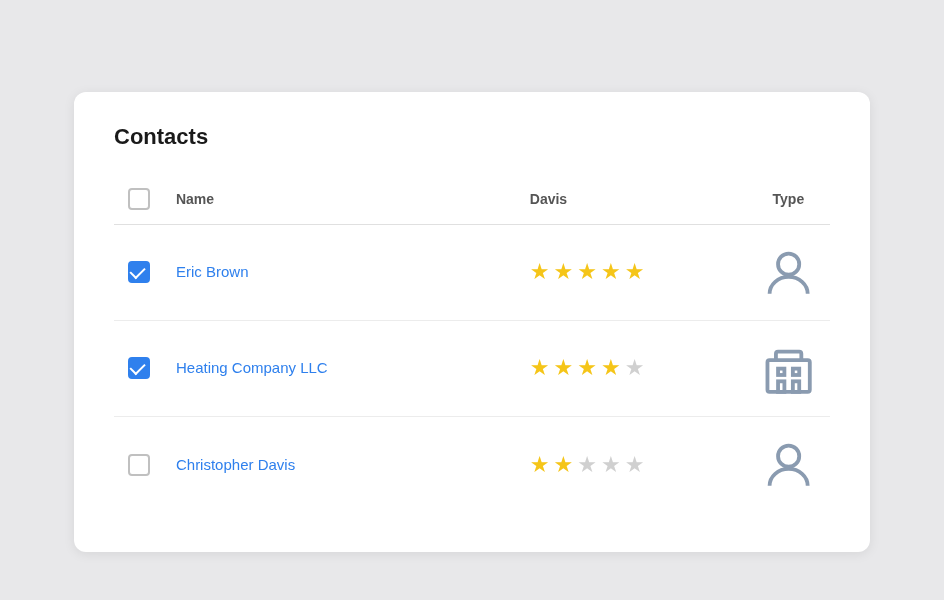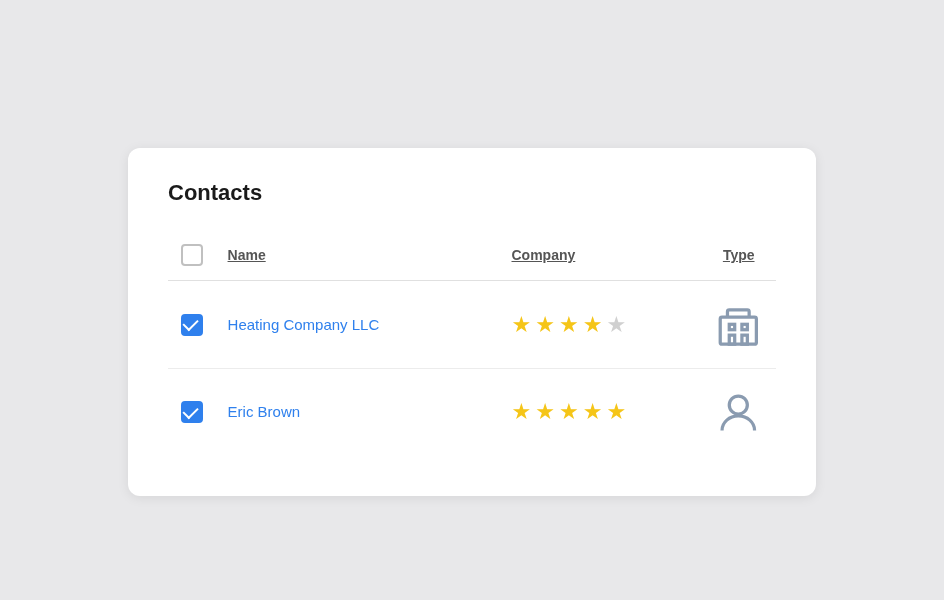--- a/index.html
+++ b/index.html
@@ -9,21 +9,21 @@
       justify-content: center;
       align-items: center;
       min-height: 600px;
       width: 944px;
       font-family: -apple-system, BlinkMacSystemFont, 'Segoe UI', sans-serif;
     }
     .card {
       background: #ffffff;
       border-radius: 12px;
       padding: 32px 40px 40px;
-      width: 688px;
+      width: 796px;
       box-shadow: 0 2px 12px rgba(0,0,0,0.08);
       margin-top: 44px;
     }
     .page-title {
       font-size: 22px;
       font-weight: 700;
       color: #1a1a1a;
       margin-bottom: 28px;
     }
     table {
@@ -32,21 +32,20 @@
     }
     thead tr {
       border-bottom: 1.5px solid #e0e0e0;
     }
     thead th {
       padding: 10px 12px 14px;
       text-align: left;
       font-size: 14px;
       font-weight: 600;
       color: #555;
-      text-decoration: underline;
     }
     thead th.col-check { width: 48px; }
     thead th.col-name { width: 340px; }
     thead th.col-rating { width: 220px; }
     thead th.col-type { width: 80px; text-align: center; }
     tbody tr {
       border-bottom: 1px solid #ececec;
     }
     tbody tr:last-child { border-bottom: none; }
     tbody td {
@@ -113,26 +112,51 @@
   <div class="page-title">Contacts</div>
   <table>
     <thead>
       <tr>
         <th class="col-check">
           <div class="checkbox-wrap">
             <div class="checkbox"></div>
           </div>
         </th>
         <th class="col-name">Name</th>
-        <th class="col-rating">Company</th>
+        <th class="col-rating">Davis</th>
         <th class="col-type">Type</th>
       </tr>
     </thead>
     <tbody id="table-body">
     <tr>
+          <td>
+            <div class="checkbox-wrap">
+              <div class="checkbox checked"></div>
+            </div>
+          </td>
+          <td><a href="#" class="contact-link">Eric Brown</a></td>
+          <td>
+            <div class="stars">
+              <span class="star filled">★</span>
+              <span class="star filled">★</span>
+              <span class="star filled">★</span>
+              <span class="star filled">★</span>
+              <span class="star filled">★</span>
+            </div>
+          </td>
+          <td>
+            <div class="type-icon">
+              <svg viewBox="0 0 28 28" fill="none" xmlns="http://www.w3.org/2000/svg" stroke="#8a9bb0" stroke-width="1.8">
+                <circle cx="14" cy="10" r="5"></circle>
+                <path d="M5 24c0-4.418 4.03-8 9-8s9 3.582 9 8"></path>
+              </svg>
+            </div>
+          </td>
+        </tr>
+        <tr>
           <td>
             <div class="checkbox-wrap">
               <div class="checkbox checked"></div>
             </div>
           </td>
           <td><a href="#" class="contact-link">Heating Company LLC</a></td>
           <td>
             <div class="stars">
               <span class="star filled">★</span>
               <span class="star filled">★</span>
@@ -150,31 +174,31 @@
                 <rect x="9" y="20" width="3" height="5"></rect>
                 <rect x="16" y="20" width="3" height="5"></rect>
                 <path d="M8 10V7a1 1 0 011-1h10a1 1 0 011 1v3"></path>
               </svg>
             </div>
           </td>
         </tr>
         <tr>
           <td>
             <div class="checkbox-wrap">
-              <div class="checkbox checked"></div>
-            </div>
-          </td>
-          <td><a href="#" class="contact-link">Eric Brown</a></td>
+              <div class="checkbox"></div>
+            </div>
+          </td>
+          <td><a href="#" class="contact-link">Christopher Davis</a></td>
           <td>
             <div class="stars">
               <span class="star filled">★</span>
               <span class="star filled">★</span>
-              <span class="star filled">★</span>
-              <span class="star filled">★</span>
-              <span class="star filled">★</span>
+              <span class="star empty">★</span>
+              <span class="star empty">★</span>
+              <span class="star empty">★</span>
             </div>
           </td>
           <td>
             <div class="type-icon">
               <svg viewBox="0 0 28 28" fill="none" xmlns="http://www.w3.org/2000/svg" stroke="#8a9bb0" stroke-width="1.8">
                 <circle cx="14" cy="10" r="5"></circle>
                 <path d="M5 24c0-4.418 4.03-8 9-8s9 3.582 9 8"></path>
               </svg>
             </div>
           </td>

